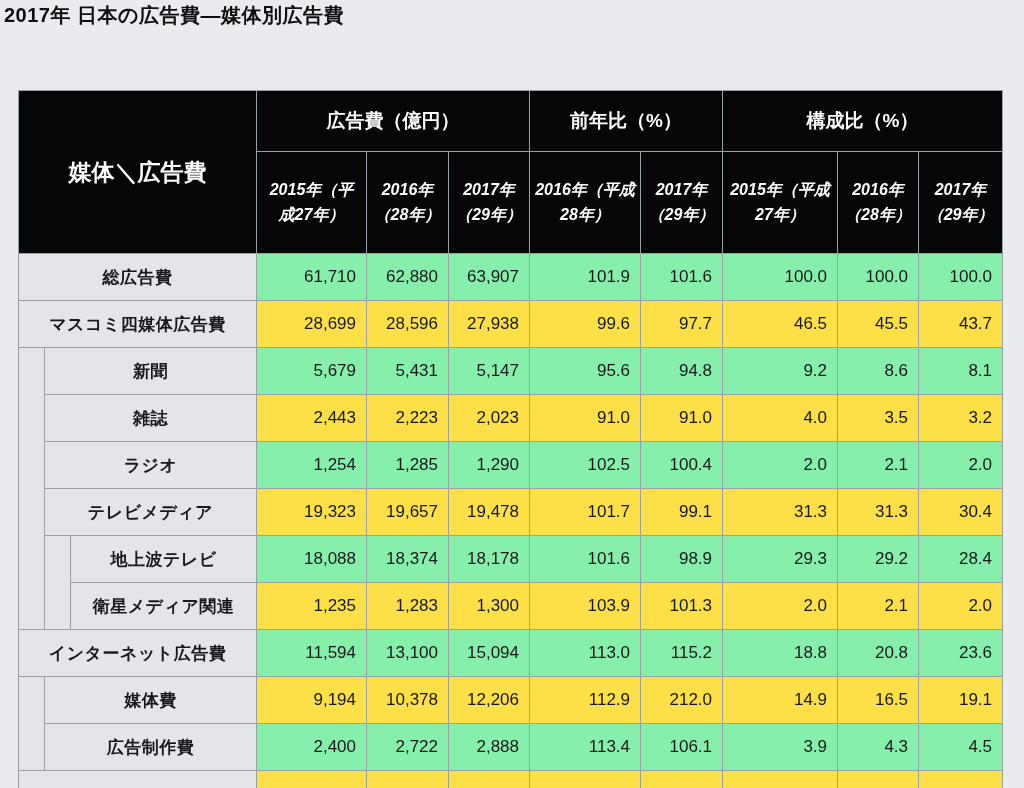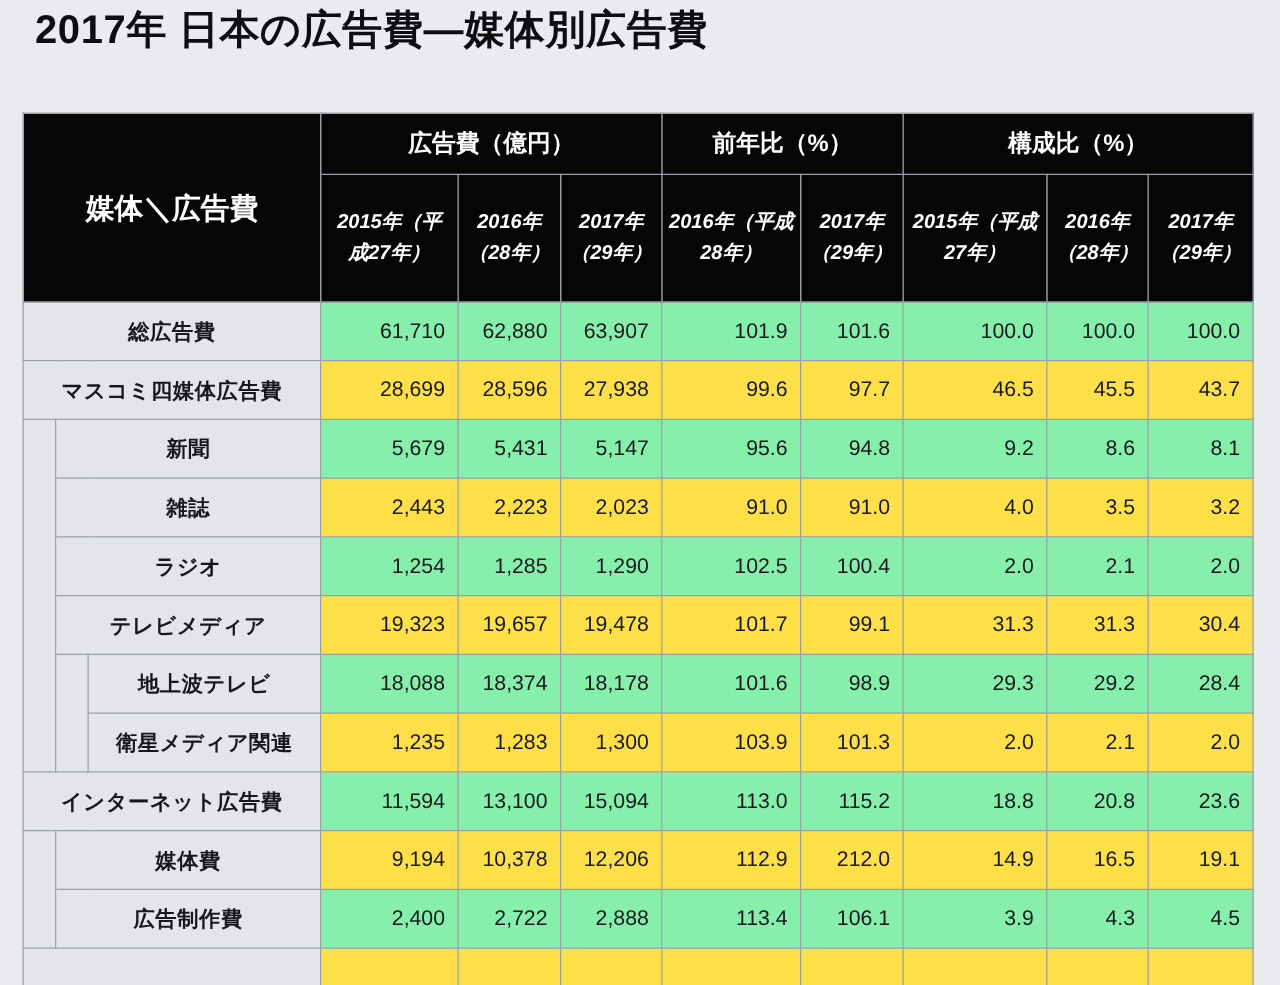--- a/index.html
+++ b/index.html
@@ -3,34 +3,34 @@
 <meta charset="utf-8">
 <style>
   html,body{margin:0;padding:0;}
   body{
     width:1024px;height:788px;overflow:hidden;position:relative;
     background:#e9ebee;
     font-family:"Liberation Sans","DejaVu Sans",sans-serif;
     -webkit-font-smoothing:antialiased;
   }
   .page-title{
-    position:absolute;left:28px;top:2px;margin:0;
-    font-size:32px;font-weight:700;color:#0d0e10;letter-spacing:.5px;
+    position:absolute;left:4px;top:2px;margin:0;
+    font-size:20px;font-weight:700;color:#0d0e10;letter-spacing:.5px;
   }
   table.adv{
     position:absolute;left:18px;top:90px;width:984px;
     border-collapse:collapse;table-layout:fixed;
   }
   table.adv th,table.adv td{border:1px solid #9aa0a8;box-sizing:border-box;}
   thead th{
     background:#060606;color:#ffffff;font-weight:700;
     border:1px solid #b9bec4;text-align:center;vertical-align:middle;
   }
   th.corner{font-size:23px;}
-  th.grp{font-size:19px;height:49px;}
+  th.grp{font-size:19px;height:61px;}
   th.sub{font-size:16px;height:102px;line-height:1.55;padding:2px 5px;font-style:italic;}
   tbody tr.data{height:47px;}
   tbody tr.partial{height:40px;}
   tbody td{font-size:17px;color:#17181b;vertical-align:middle;}
   td.lbl{
     background:#e3e5e9;text-align:center;font-weight:600;
     padding:0 4px;letter-spacing:.5px;
   }
   td.ind{background:#e3e5e9;}
   td.num{text-align:right;padding-right:10px;font-weight:400;}

